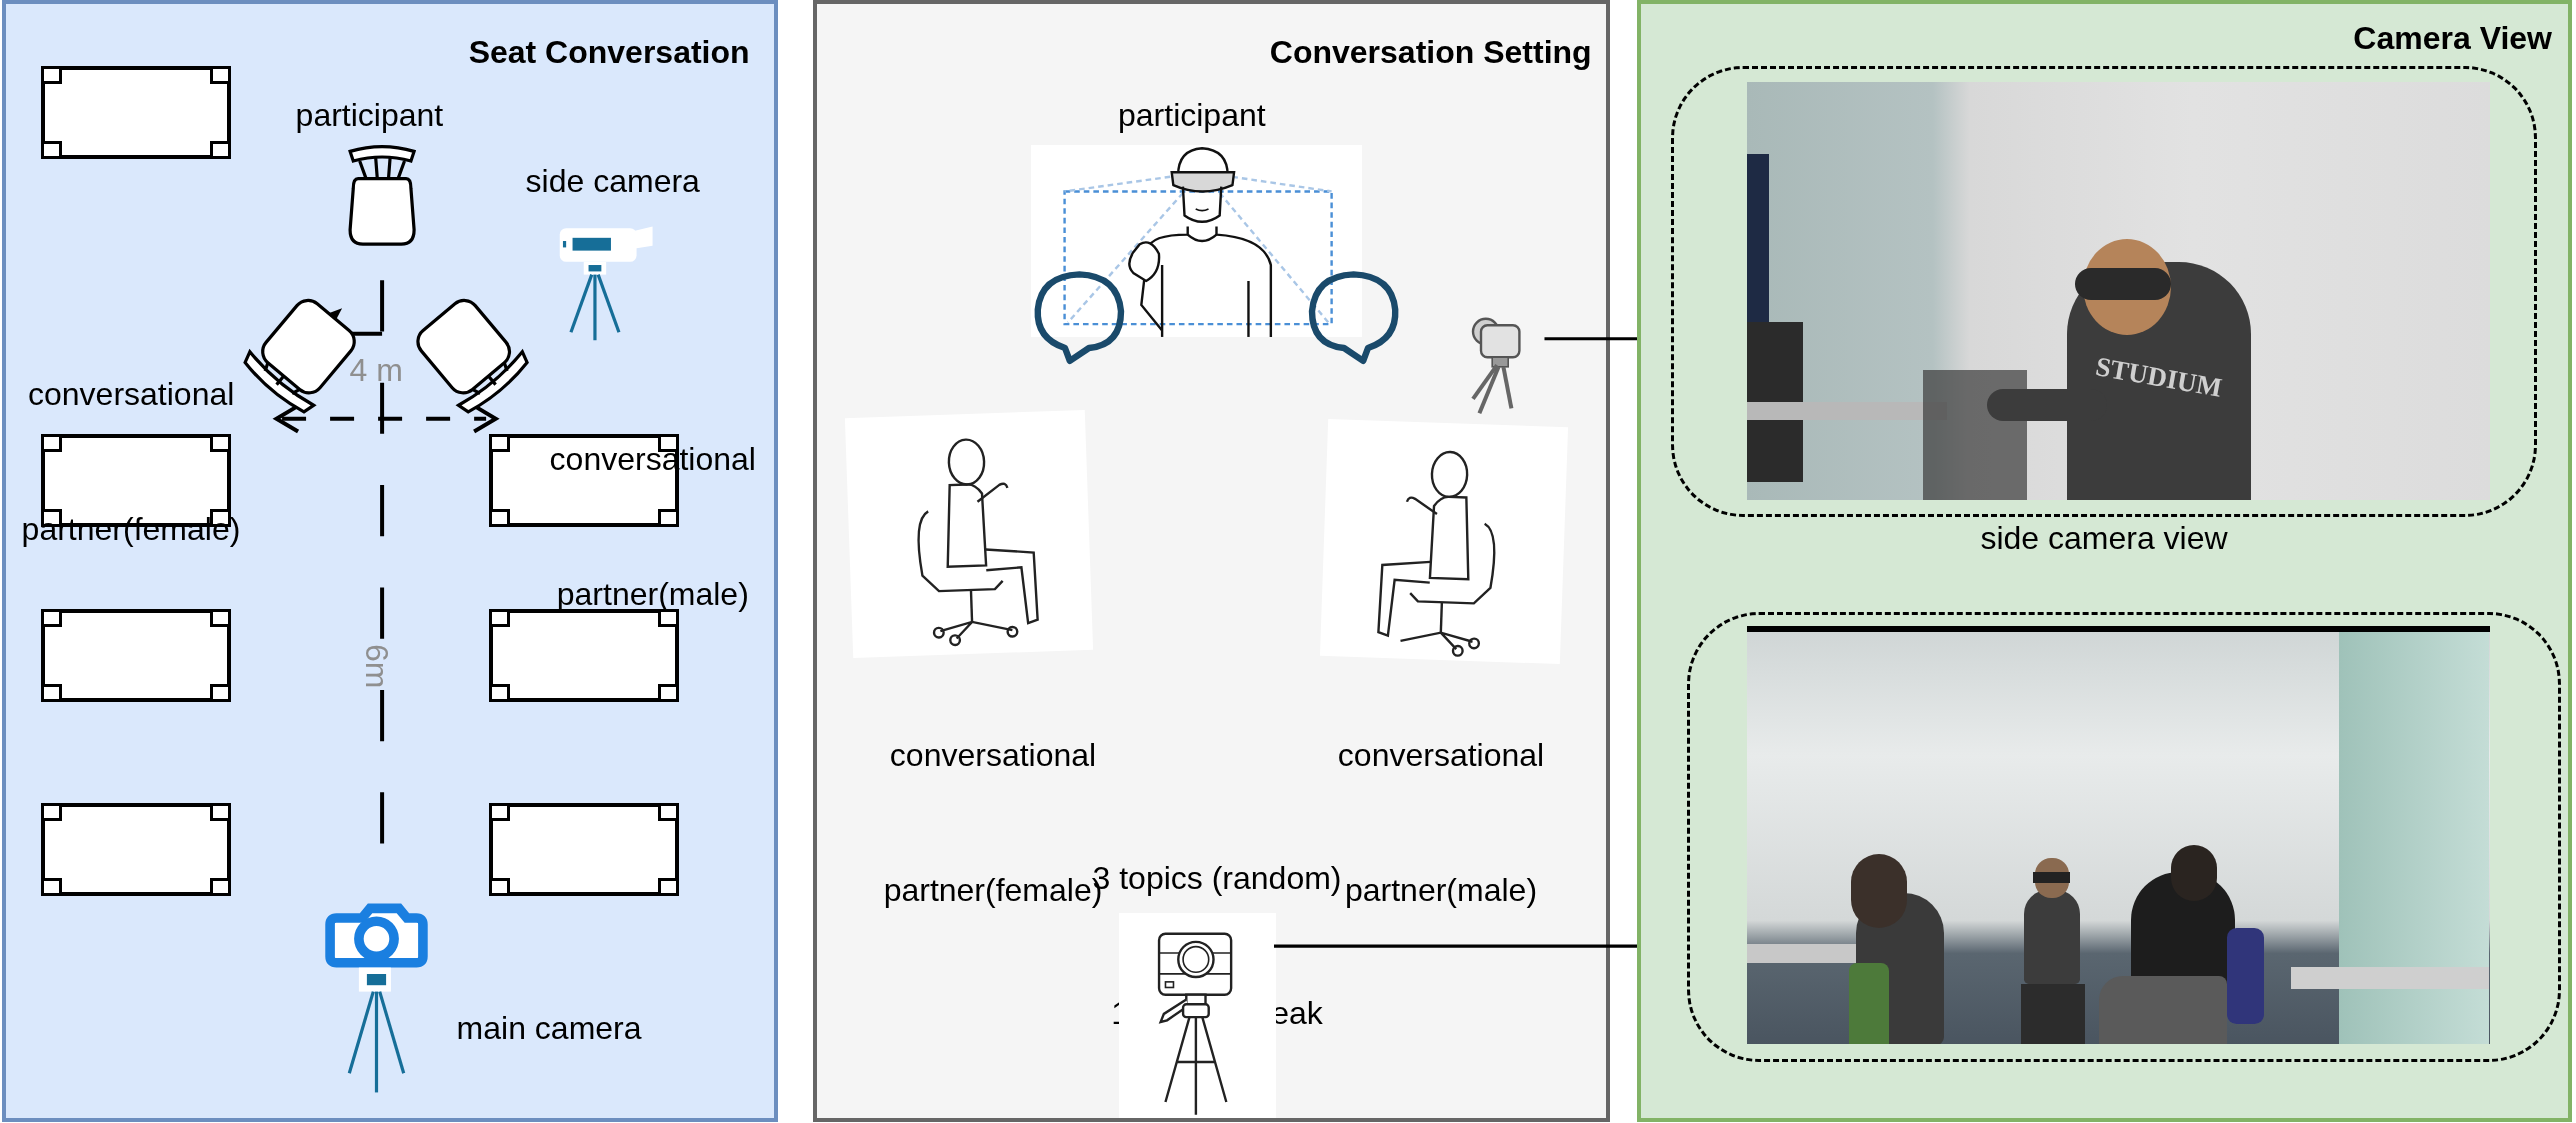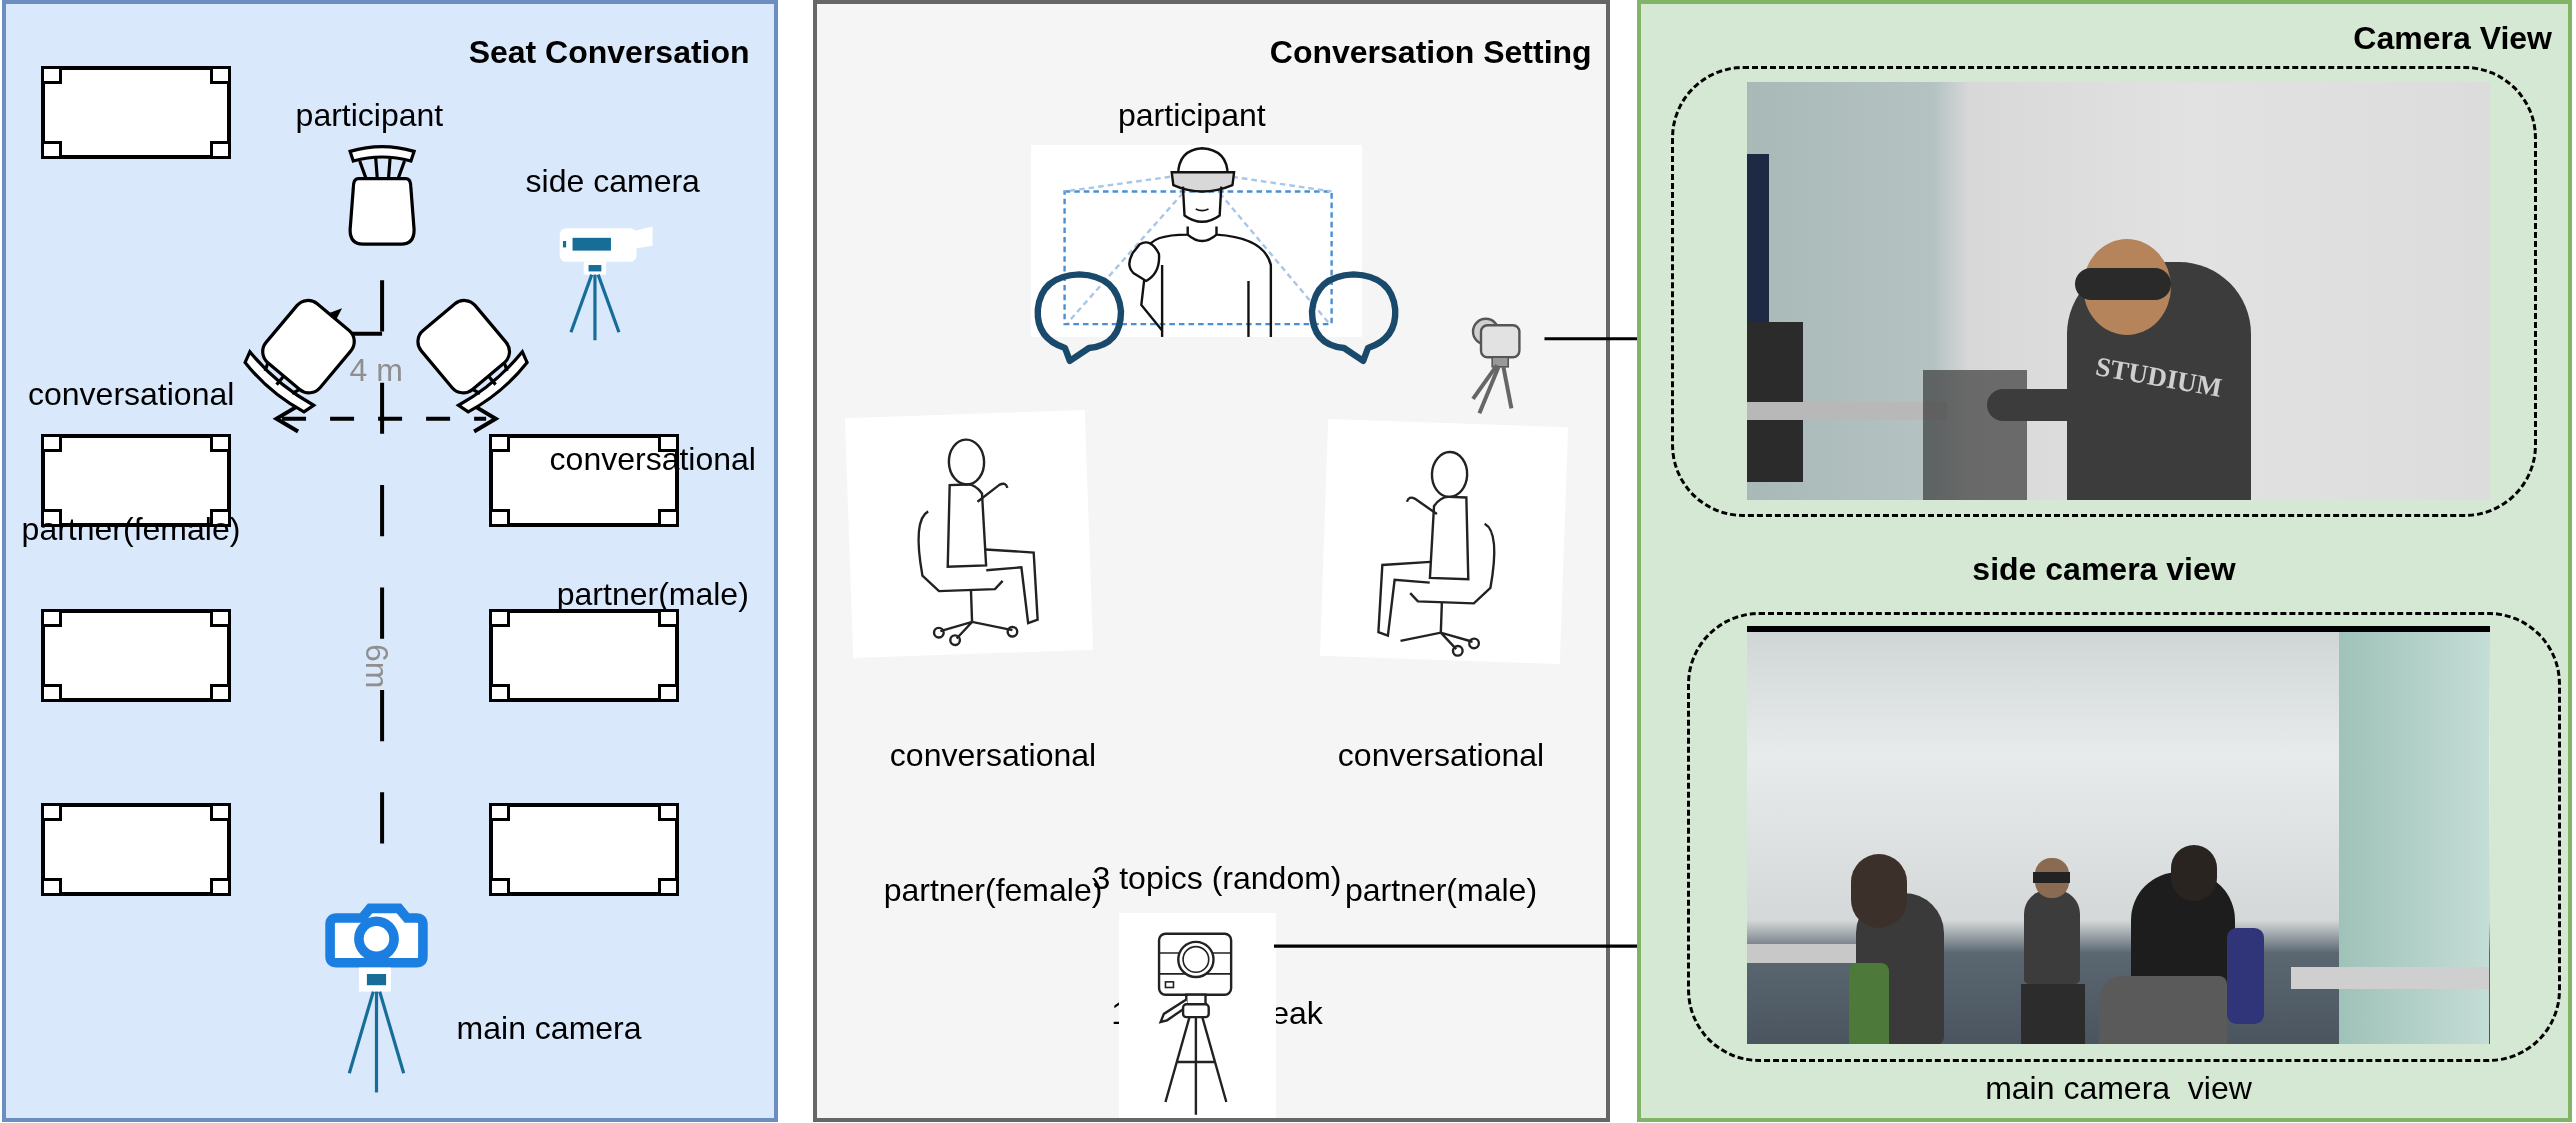--- a/index.html
+++ b/index.html
@@ -249,34 +249,33 @@
     <div class="abs" style="left:0; top:72px; width:22.4px; height:176px; background:#1e2a44;"></div>
     <div class="abs" style="left:0; top:240px; width:56px; height:160px; background:#2b2b2b;"></div>
     <div class="abs" style="left:0; top:320px; width:200px; height:17.6px; background:#b8b8b8;"></div>
     <div class="abs" style="left:176px; top:288px; width:104px; height:130px; background:#3a3a3a; opacity:0.7;"></div>
     <div class="abs" style="left:320px; top:180px; width:184px; height:238px; background:#3c3c3c; border-radius:72px 72px 0 0;"></div>
     <div class="abs" style="left:336px; top:157px; width:88px; height:96px; background:#b5845a; border-radius:50%;"></div>
     <div class="abs" style="left:328px; top:186px; width:96px; height:32px; background:#2a2a2a; border-radius:16px;"></div>
     <div class="abs" style="left:240px; top:307px; width:120px; height:32px; background:#3c3c3c; border-radius:16px;"></div>
     <div class="abs" style="left:348px; top:280px; font-family:'Liberation Serif', serif; font-weight:bold; font-size:27px; color:#cfcfcf; transform:rotate(10deg);">STUDIUM</div>
   </div>
-  <div class="lbl center" style="left: 30px; top: 545px; width: 866px; white-space: pre; font-weight: bold;">side camera view</div>
+  <div class="lbl center" style="left: 30px; top: 514px; width: 866px; white-space: pre;">side camera view</div>
 
   <div class="abs" style="left:46px; top:608px; width:874px; height:450px; border:3.2px dashed #000; border-radius:72px; box-sizing:border-box;"></div>
   <div class="photo" style="left:106px; top:622px; width:743px; height:418px; background:linear-gradient(180deg,#d0d6d6 0%,#e8ebeb 30%,#d4d8d8 70%,#5a6670 78%,#4a5560 100%); border-top:6.4px solid #000; box-sizing:border-box;">
     <div class="abs" style="left:592px; top:0; width:150px; height:416px; background:linear-gradient(90deg,#9fc2b9,#c4ddd6);"></div>
     <div class="abs" style="left:0; top:312px; width:144px; height:19px; background:#c8c8c8;"></div>
     <div class="abs" style="left:544px; top:335px; width:198px; height:22.4px; background:#cfcfcf;"></div>
     <div class="abs" style="left:109px; top:261px; width:88px; height:152px; background:#3a3a3a; border-radius:40px 40px 8px 8px;"></div>
     <div class="abs" style="left:104px; top:222px; width:56px; height:74px; background:#3b302a; border-radius:32px;"></div>
     <div class="abs" style="left:102px; top:331px; width:40px; height:88px; background:#4d7a3a; border-radius:8px;"></div>
     <div class="abs" style="left:277px; top:258px; width:56px; height:94px; background:#3c3c3c; border-radius:24px 24px 4.8px 4.8px;"></div>
     <div class="abs" style="left:288px; top:226px; width:34px; height:40px; background:#8a6a50; border-radius:16px;"></div>
     <div class="abs" style="left:286px; top:240px; width:37px; height:11.2px; background:#222;"></div>
     <div class="abs" style="left:274px; top:352px; width:64px; height:64px; background:#2c2c2c;"></div>
     <div class="abs" style="left:384px; top:240px; width:104px; height:136px; background:#1d1d1d; border-radius:48px 48px 8px 8px;"></div>
     <div class="abs" style="left:424px; top:213px; width:46px; height:56px; background:#2a2420; border-radius:24px;"></div>
     <div class="abs" style="left:352px; top:344px; width:128px; height:72px; background:#5a5a5a; border-radius:24px 8px 0 0;"></div>
     <div class="abs" style="left:480px; top:296px; width:37px; height:96px; background:#30357a; border-radius:9.6px;"></div>
   </div>
-  <div class="lbl center" style="left: 30px; top: 1064px; width: 895px; white-space: pre;">main camera  view</div>
 </div>
 
 
 </body></html>

